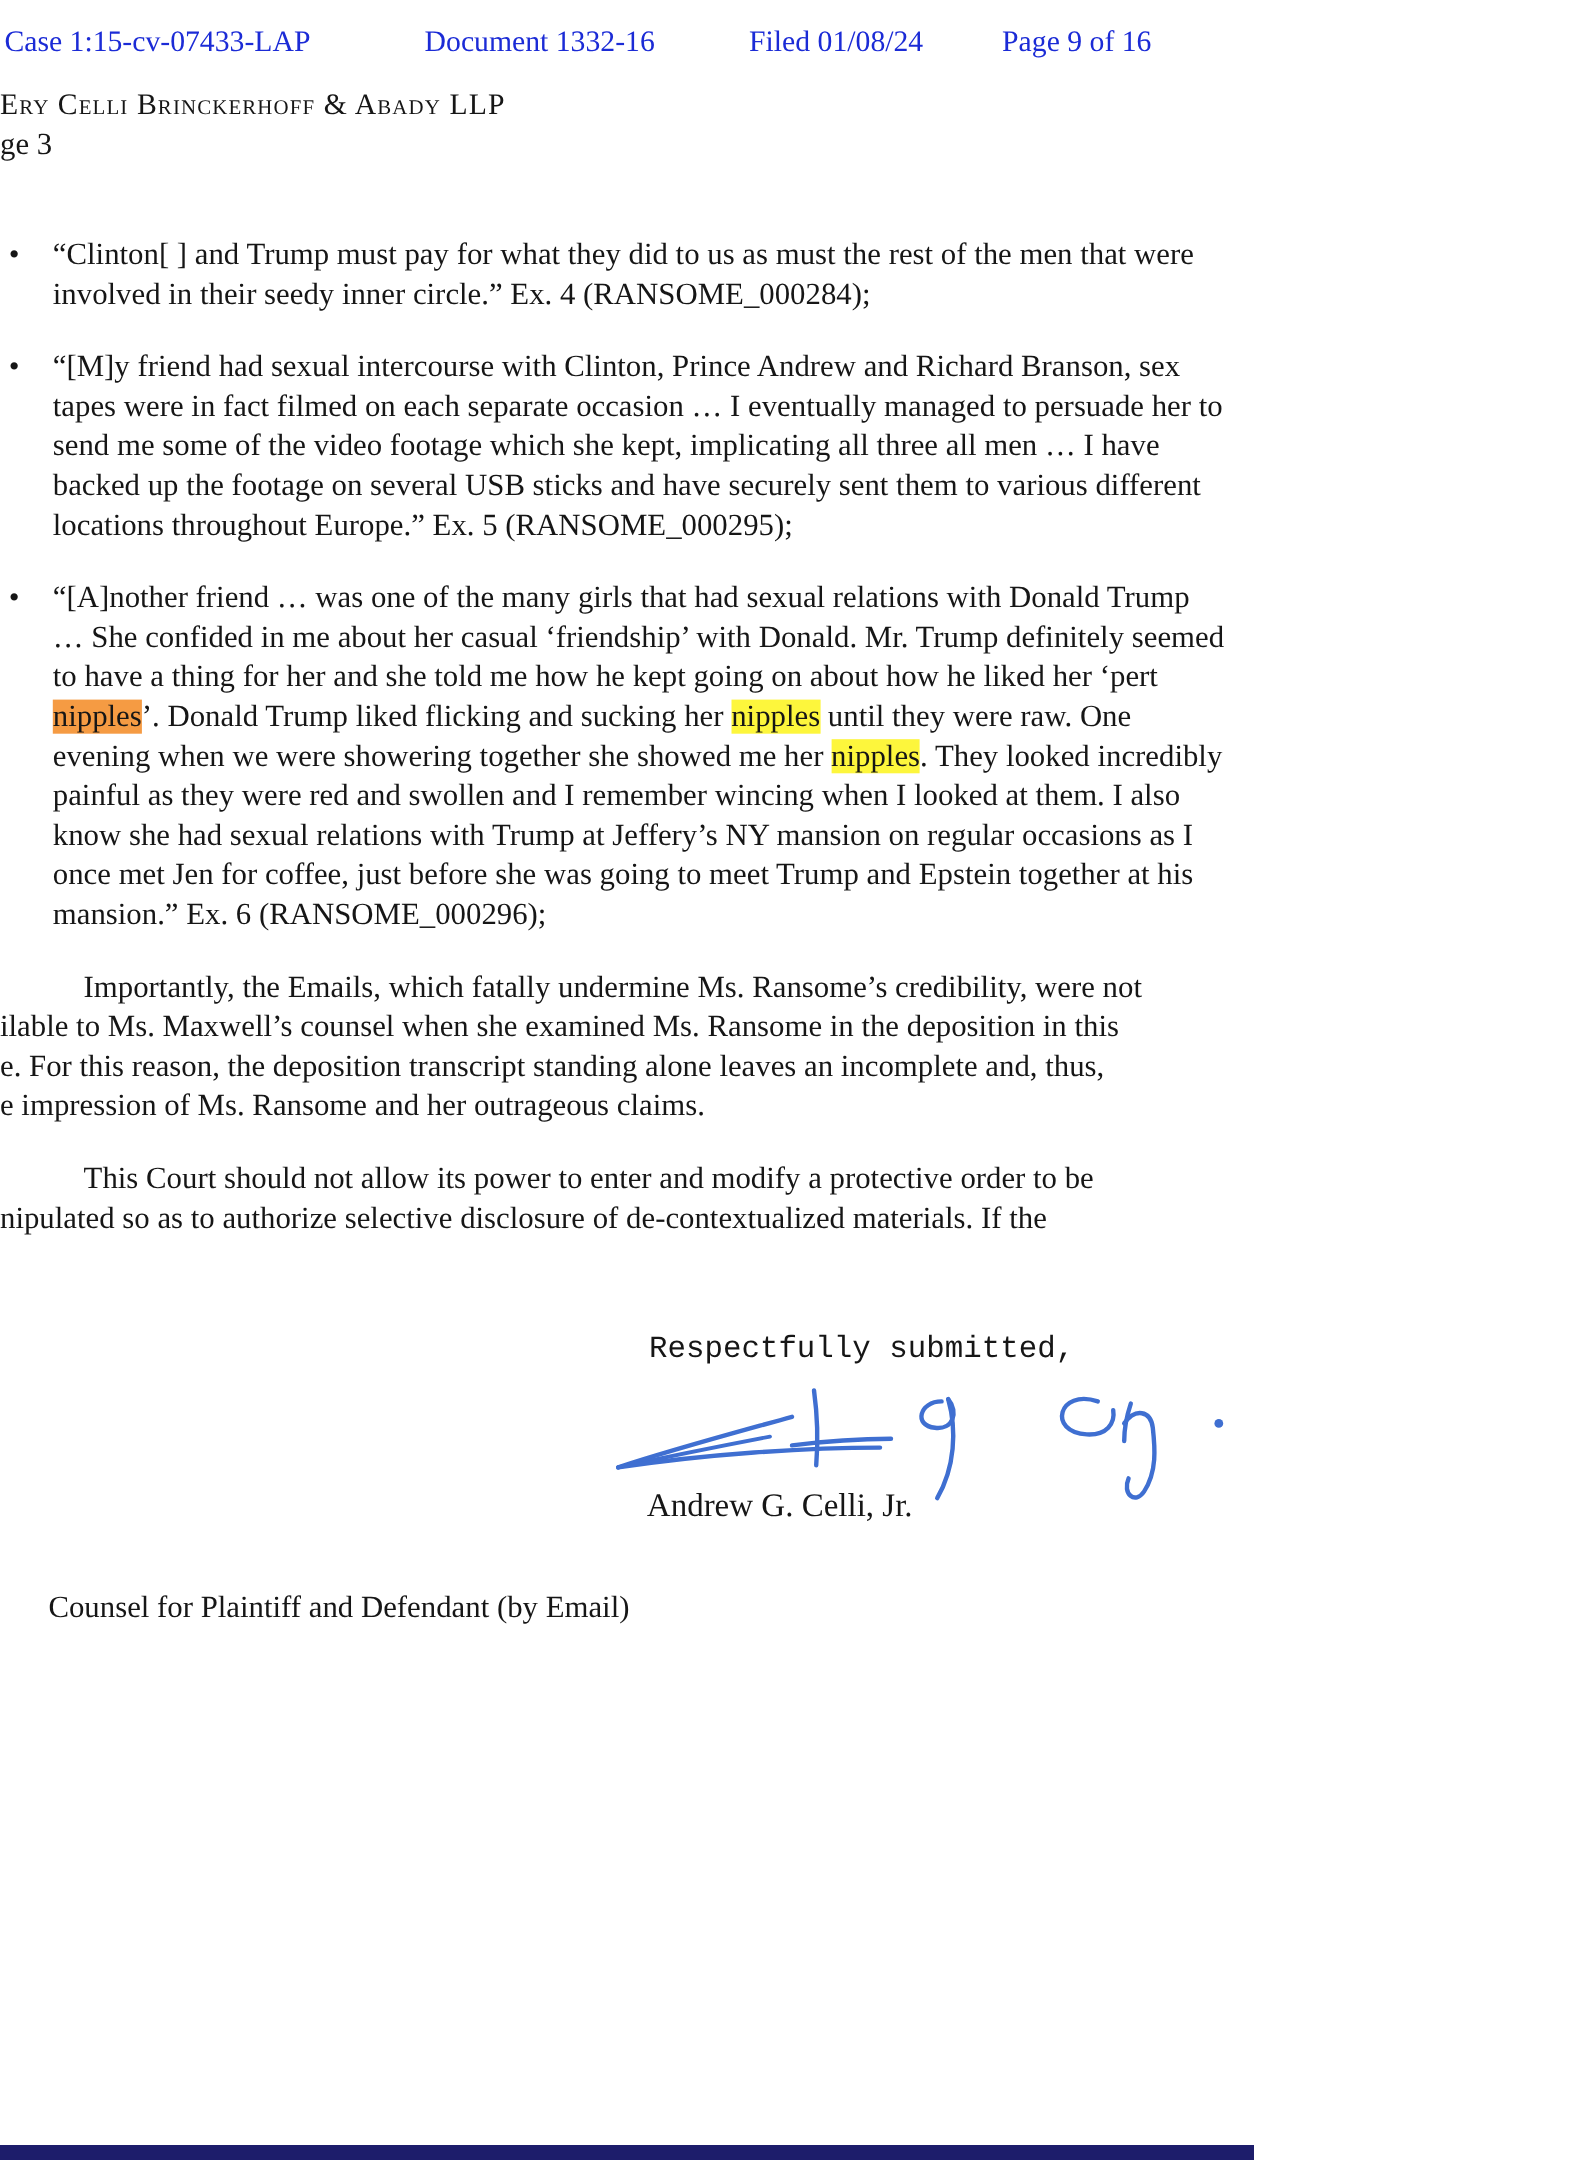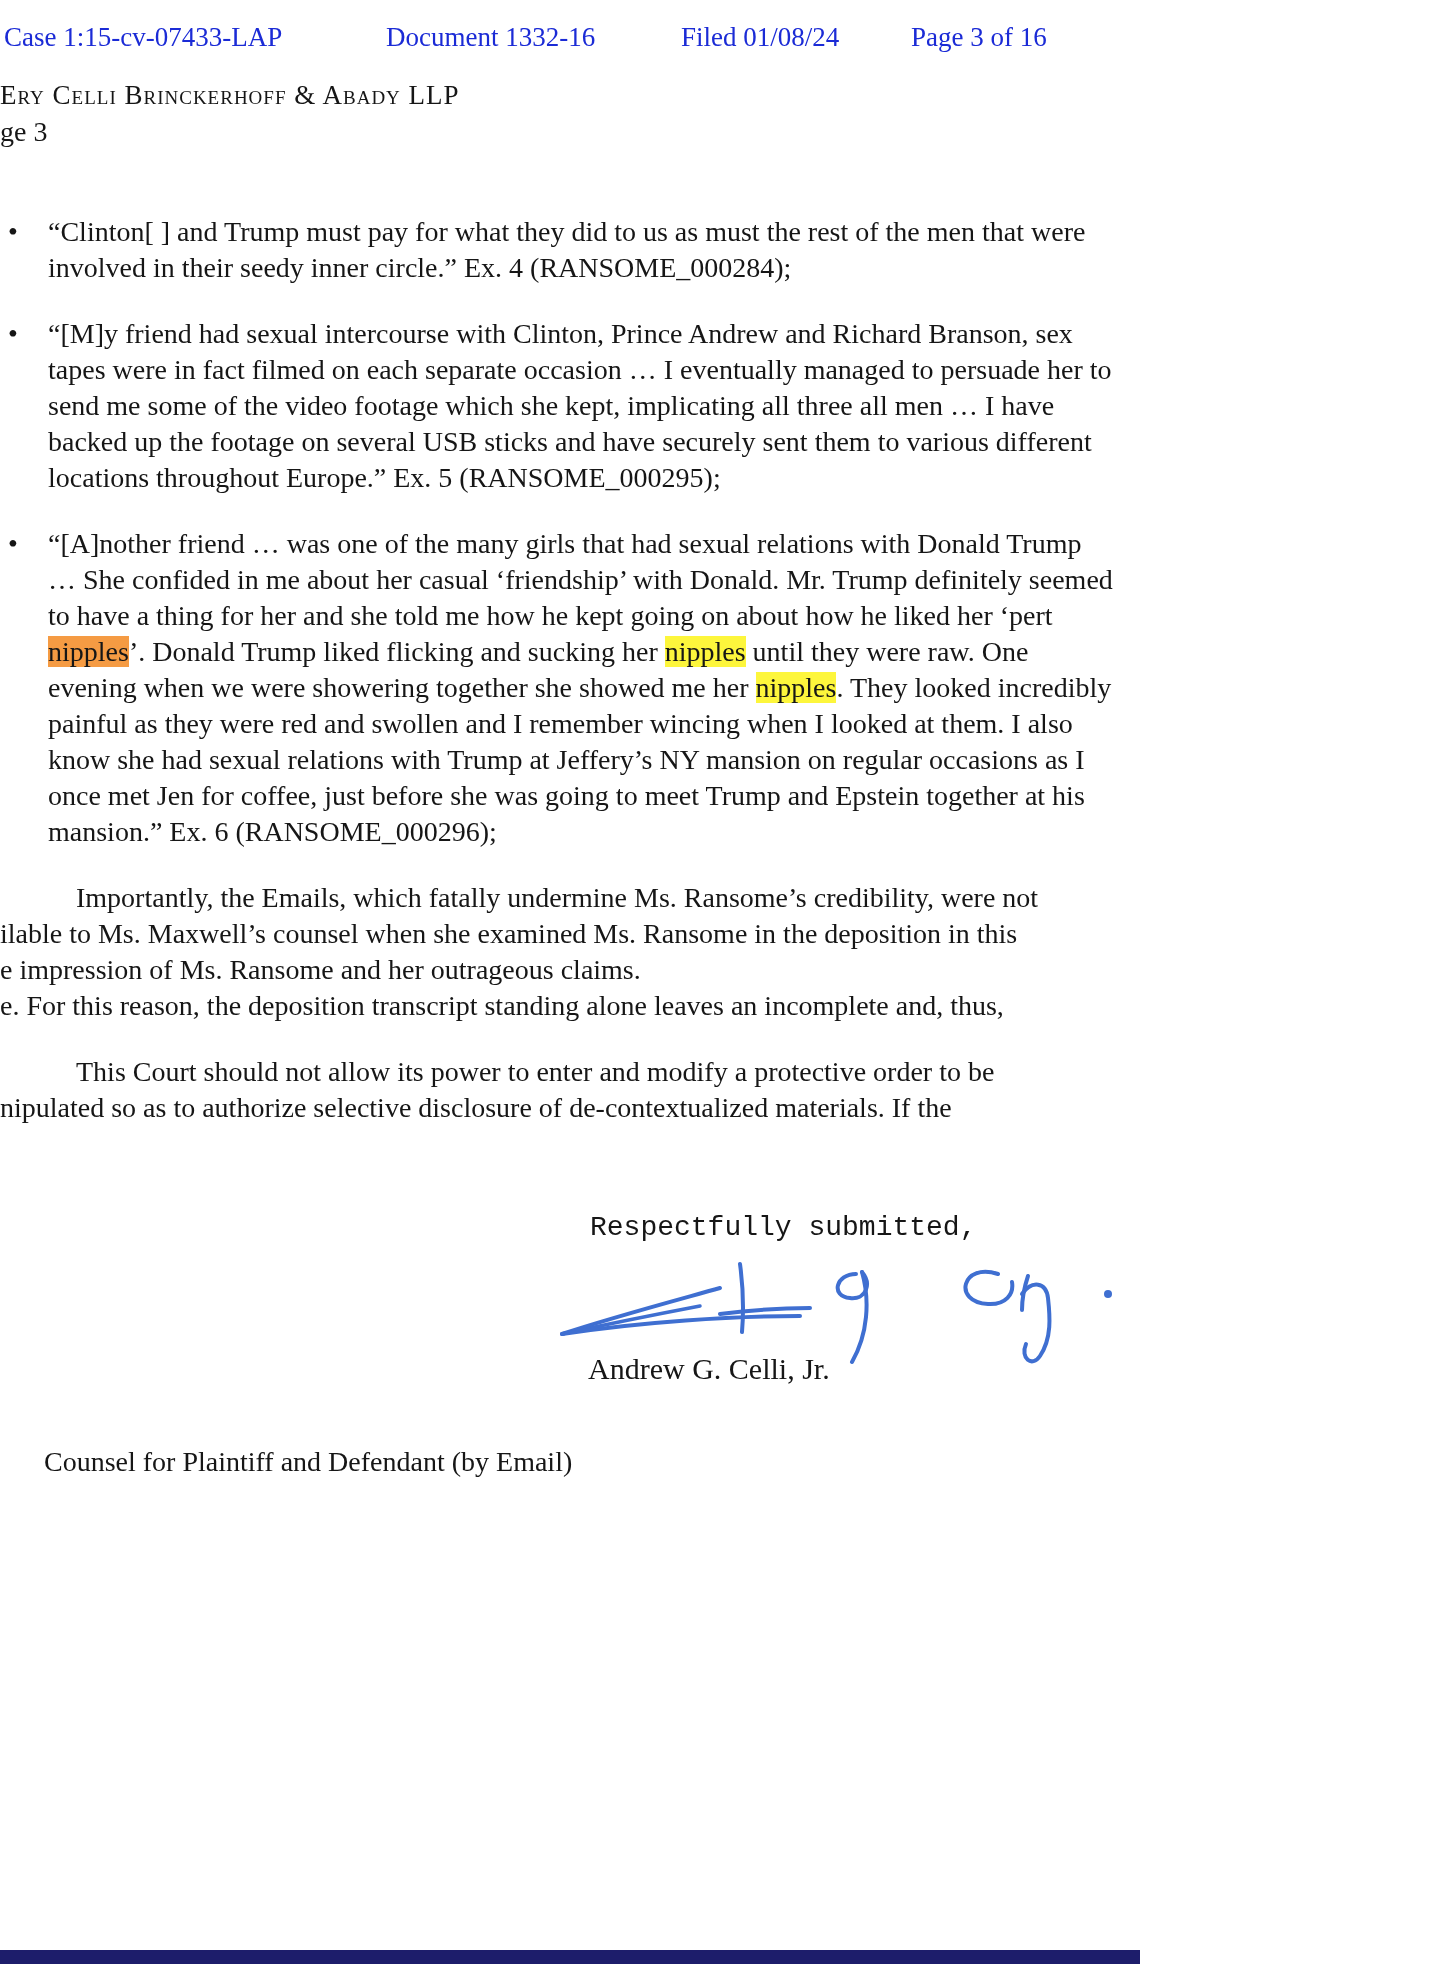--- a/index.html
+++ b/index.html
@@ -83,21 +83,21 @@
     width:1140px;height:14px;
     background:var(--bottom-bar);
   }
 </style>
 </head>
 <body>
 
 <span class="stamp case">Case 1:15-cv-07433-LAP</span>
 <span class="stamp doc">Document 1332-16</span>
 <span class="stamp filed">Filed 01/08/24</span>
-<span class="stamp page">Page 3 of 16</span>
+<span class="stamp page">Page 9 of 16</span>
 
 <div class="letterhead">Ery Celli Brinckerhoff &amp; Abady LLP</div>
 <div class="page-marker">ge 3</div>
 
 <div class="doc-body">
   <div class="bullet-list">
       <div class="bullet-item">
         <span class="bullet-dot">•</span>
         <div class="bullet-text"><span>“Clinton[ ] and Trump must pay for what they did to us as must the rest of the men that were involved in their seedy inner circle.” Ex. 4 (RANSOME_000284);</span></div>
       </div>
@@ -107,22 +107,22 @@
       </div>
       <div class="bullet-item">
         <span class="bullet-dot">•</span>
         <div class="bullet-text"><span>“[A]nother friend … was one of the many girls that had sexual relations with Donald Trump …  She confided in me about her casual ‘friendship’ with Donald.  Mr. Trump definitely seemed to have a thing for her and she told me how he kept going on about how he liked her ‘pert </span><span class="hl-orange">nipples</span><span>’. Donald Trump liked flicking and sucking her </span><span class="hl-yellow">nipples</span><span> until they were raw. One evening when we were showering together she showed me her </span><span class="hl-yellow">nipples</span><span>. They looked incredibly painful as they were red and swollen and I remember wincing when I looked at them. I also know she had sexual relations with Trump at Jeffery’s NY mansion on regular occasions as I once met Jen for coffee, just before she was going to meet Trump and Epstein together at his mansion.” Ex. 6 (RANSOME_000296);</span></div>
       </div>
     </div>
   <div class="paragraph-list">
       <div class="para">
         <div class="line first">Importantly, the Emails, which fatally undermine Ms. Ransome’s credibility, were not</div>
         <div class="line">ilable to Ms. Maxwell’s counsel when she examined Ms. Ransome in the deposition in this</div>
+        <div class="line">e.  For this reason, the deposition transcript standing alone leaves an incomplete and, thus,</div>
         <div class="line">e impression of Ms. Ransome and her outrageous claims.</div>
-        <div class="line">e.  For this reason, the deposition transcript standing alone leaves an incomplete and, thus,</div>
       </div>
       <div class="para">
         <div class="line first">This Court should not allow its power to enter and modify a protective order to be</div>
         <div class="line">nipulated so as to authorize selective disclosure of de-contextualized materials.  If the</div>
       </div>
     </div>
 </div>
 
 <div class="respectfully">Respectfully submitted,</div>
 

